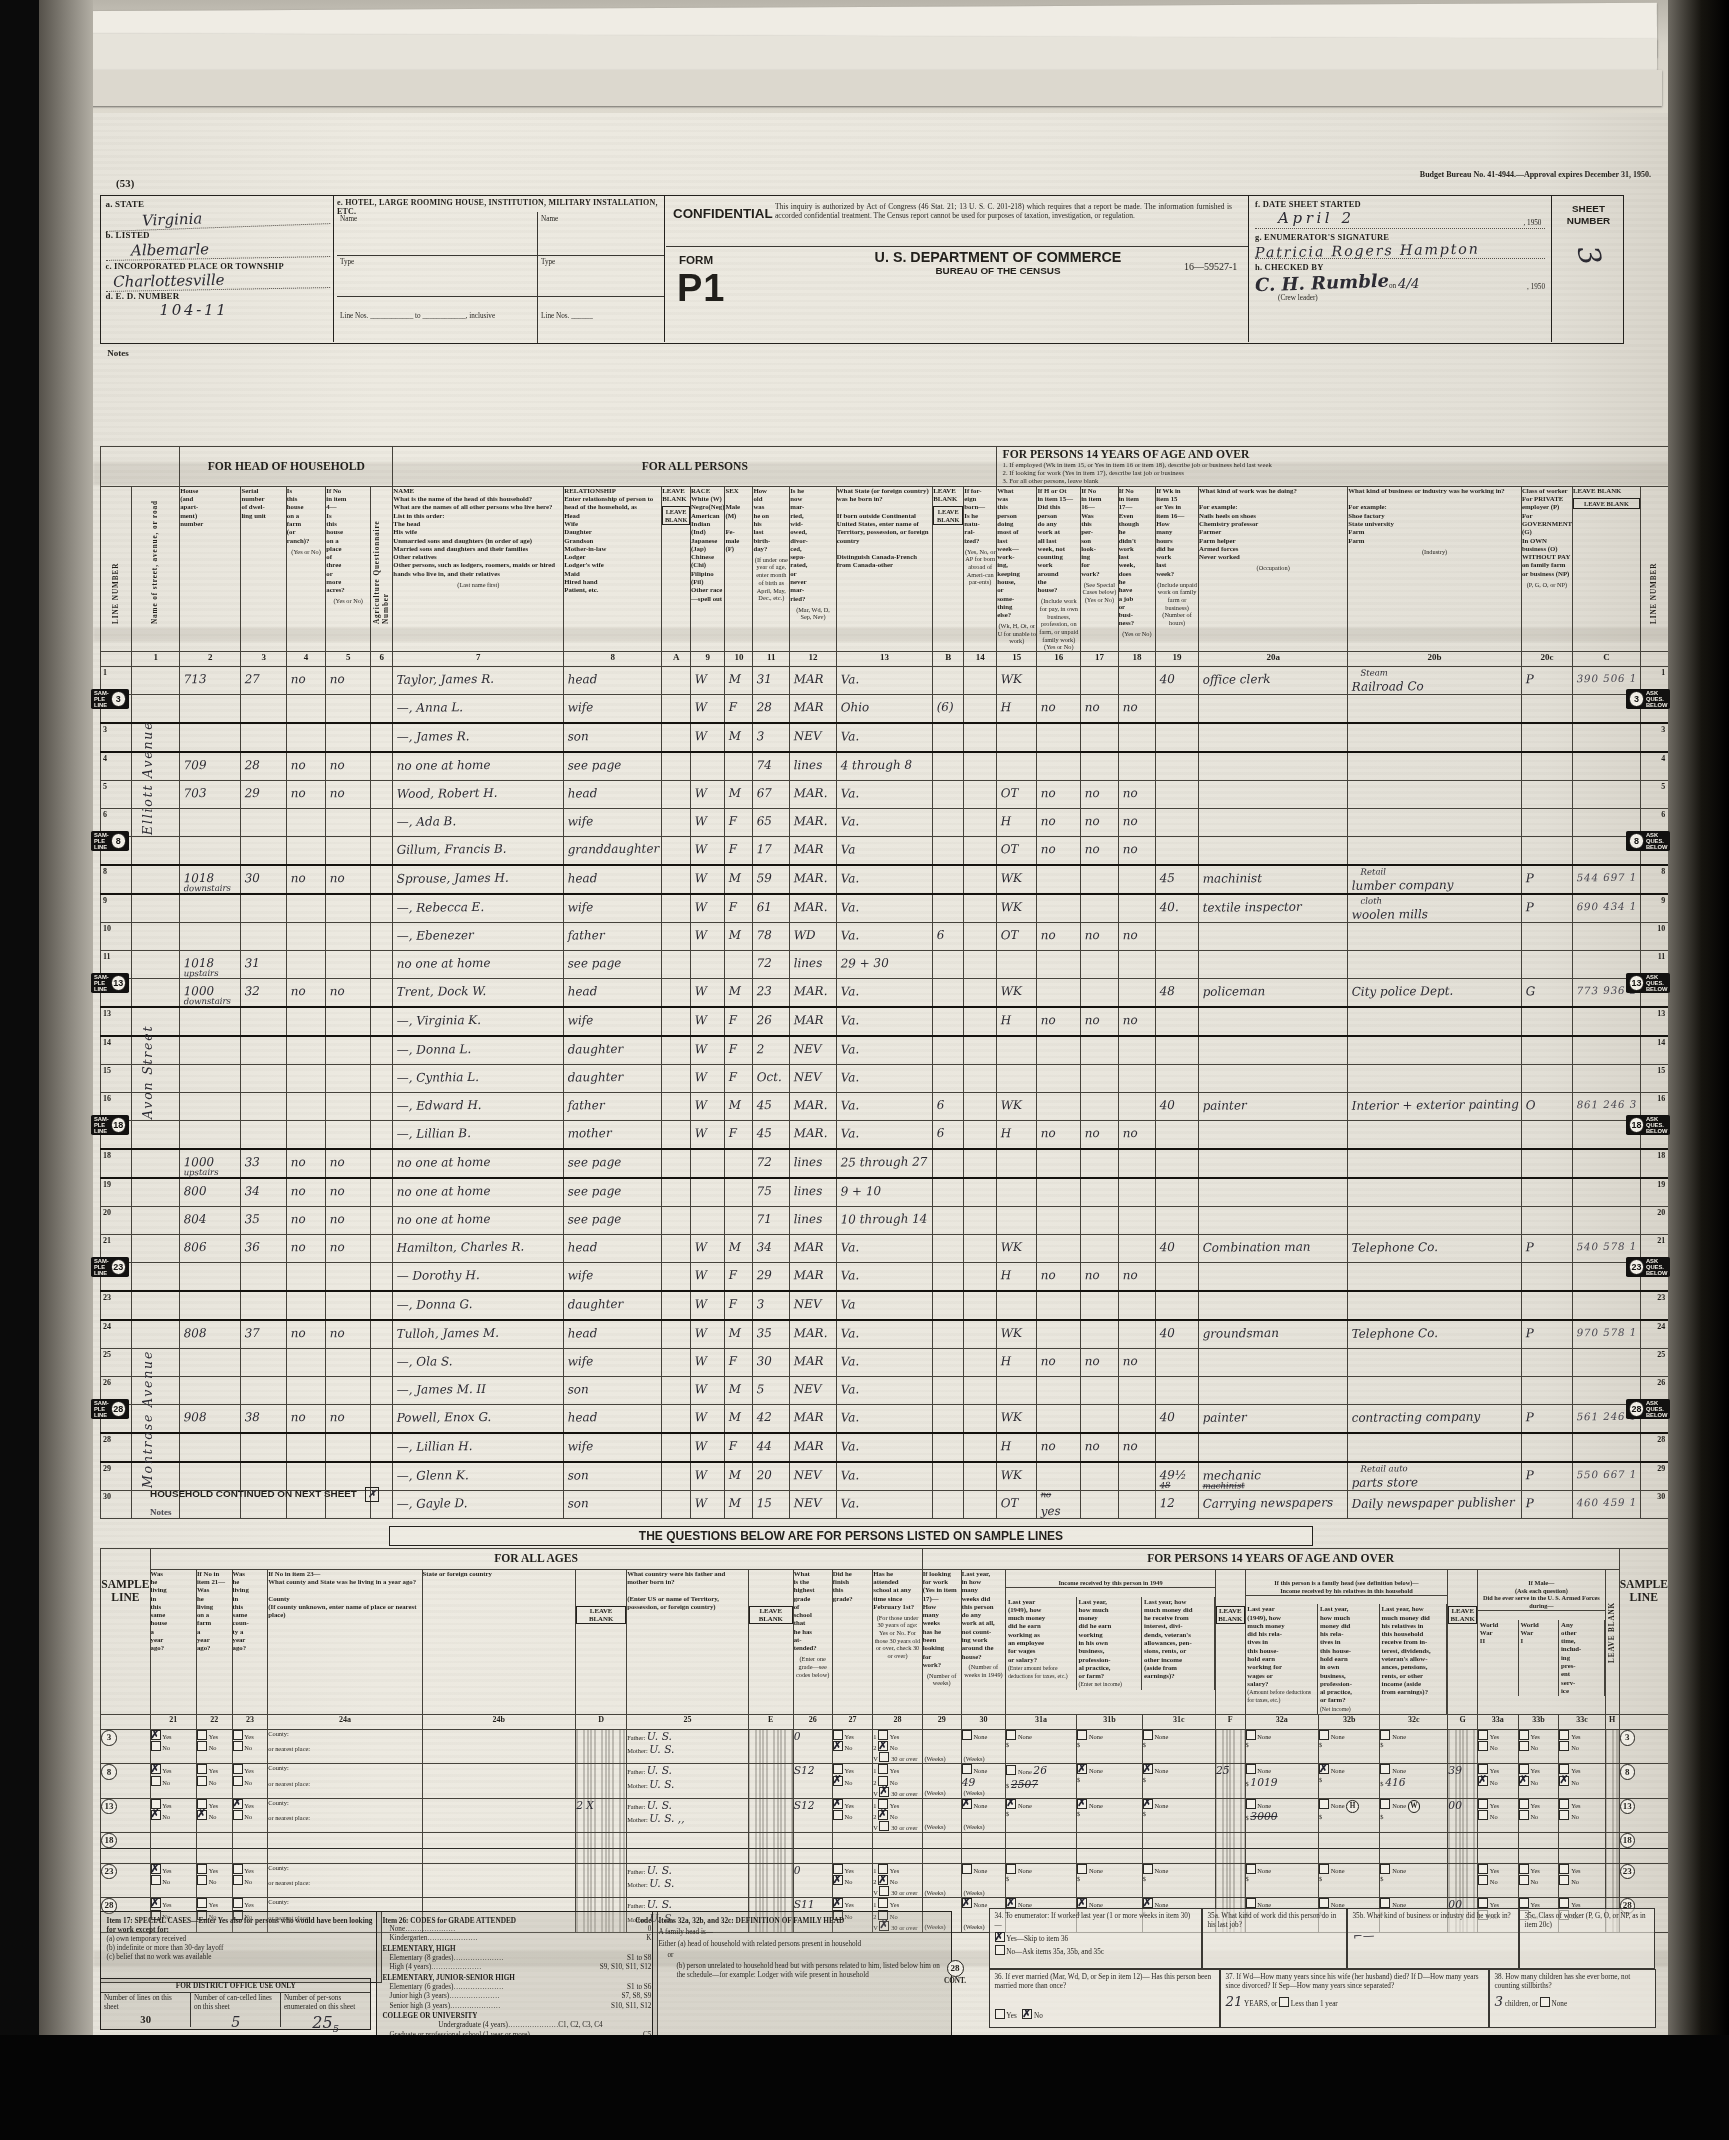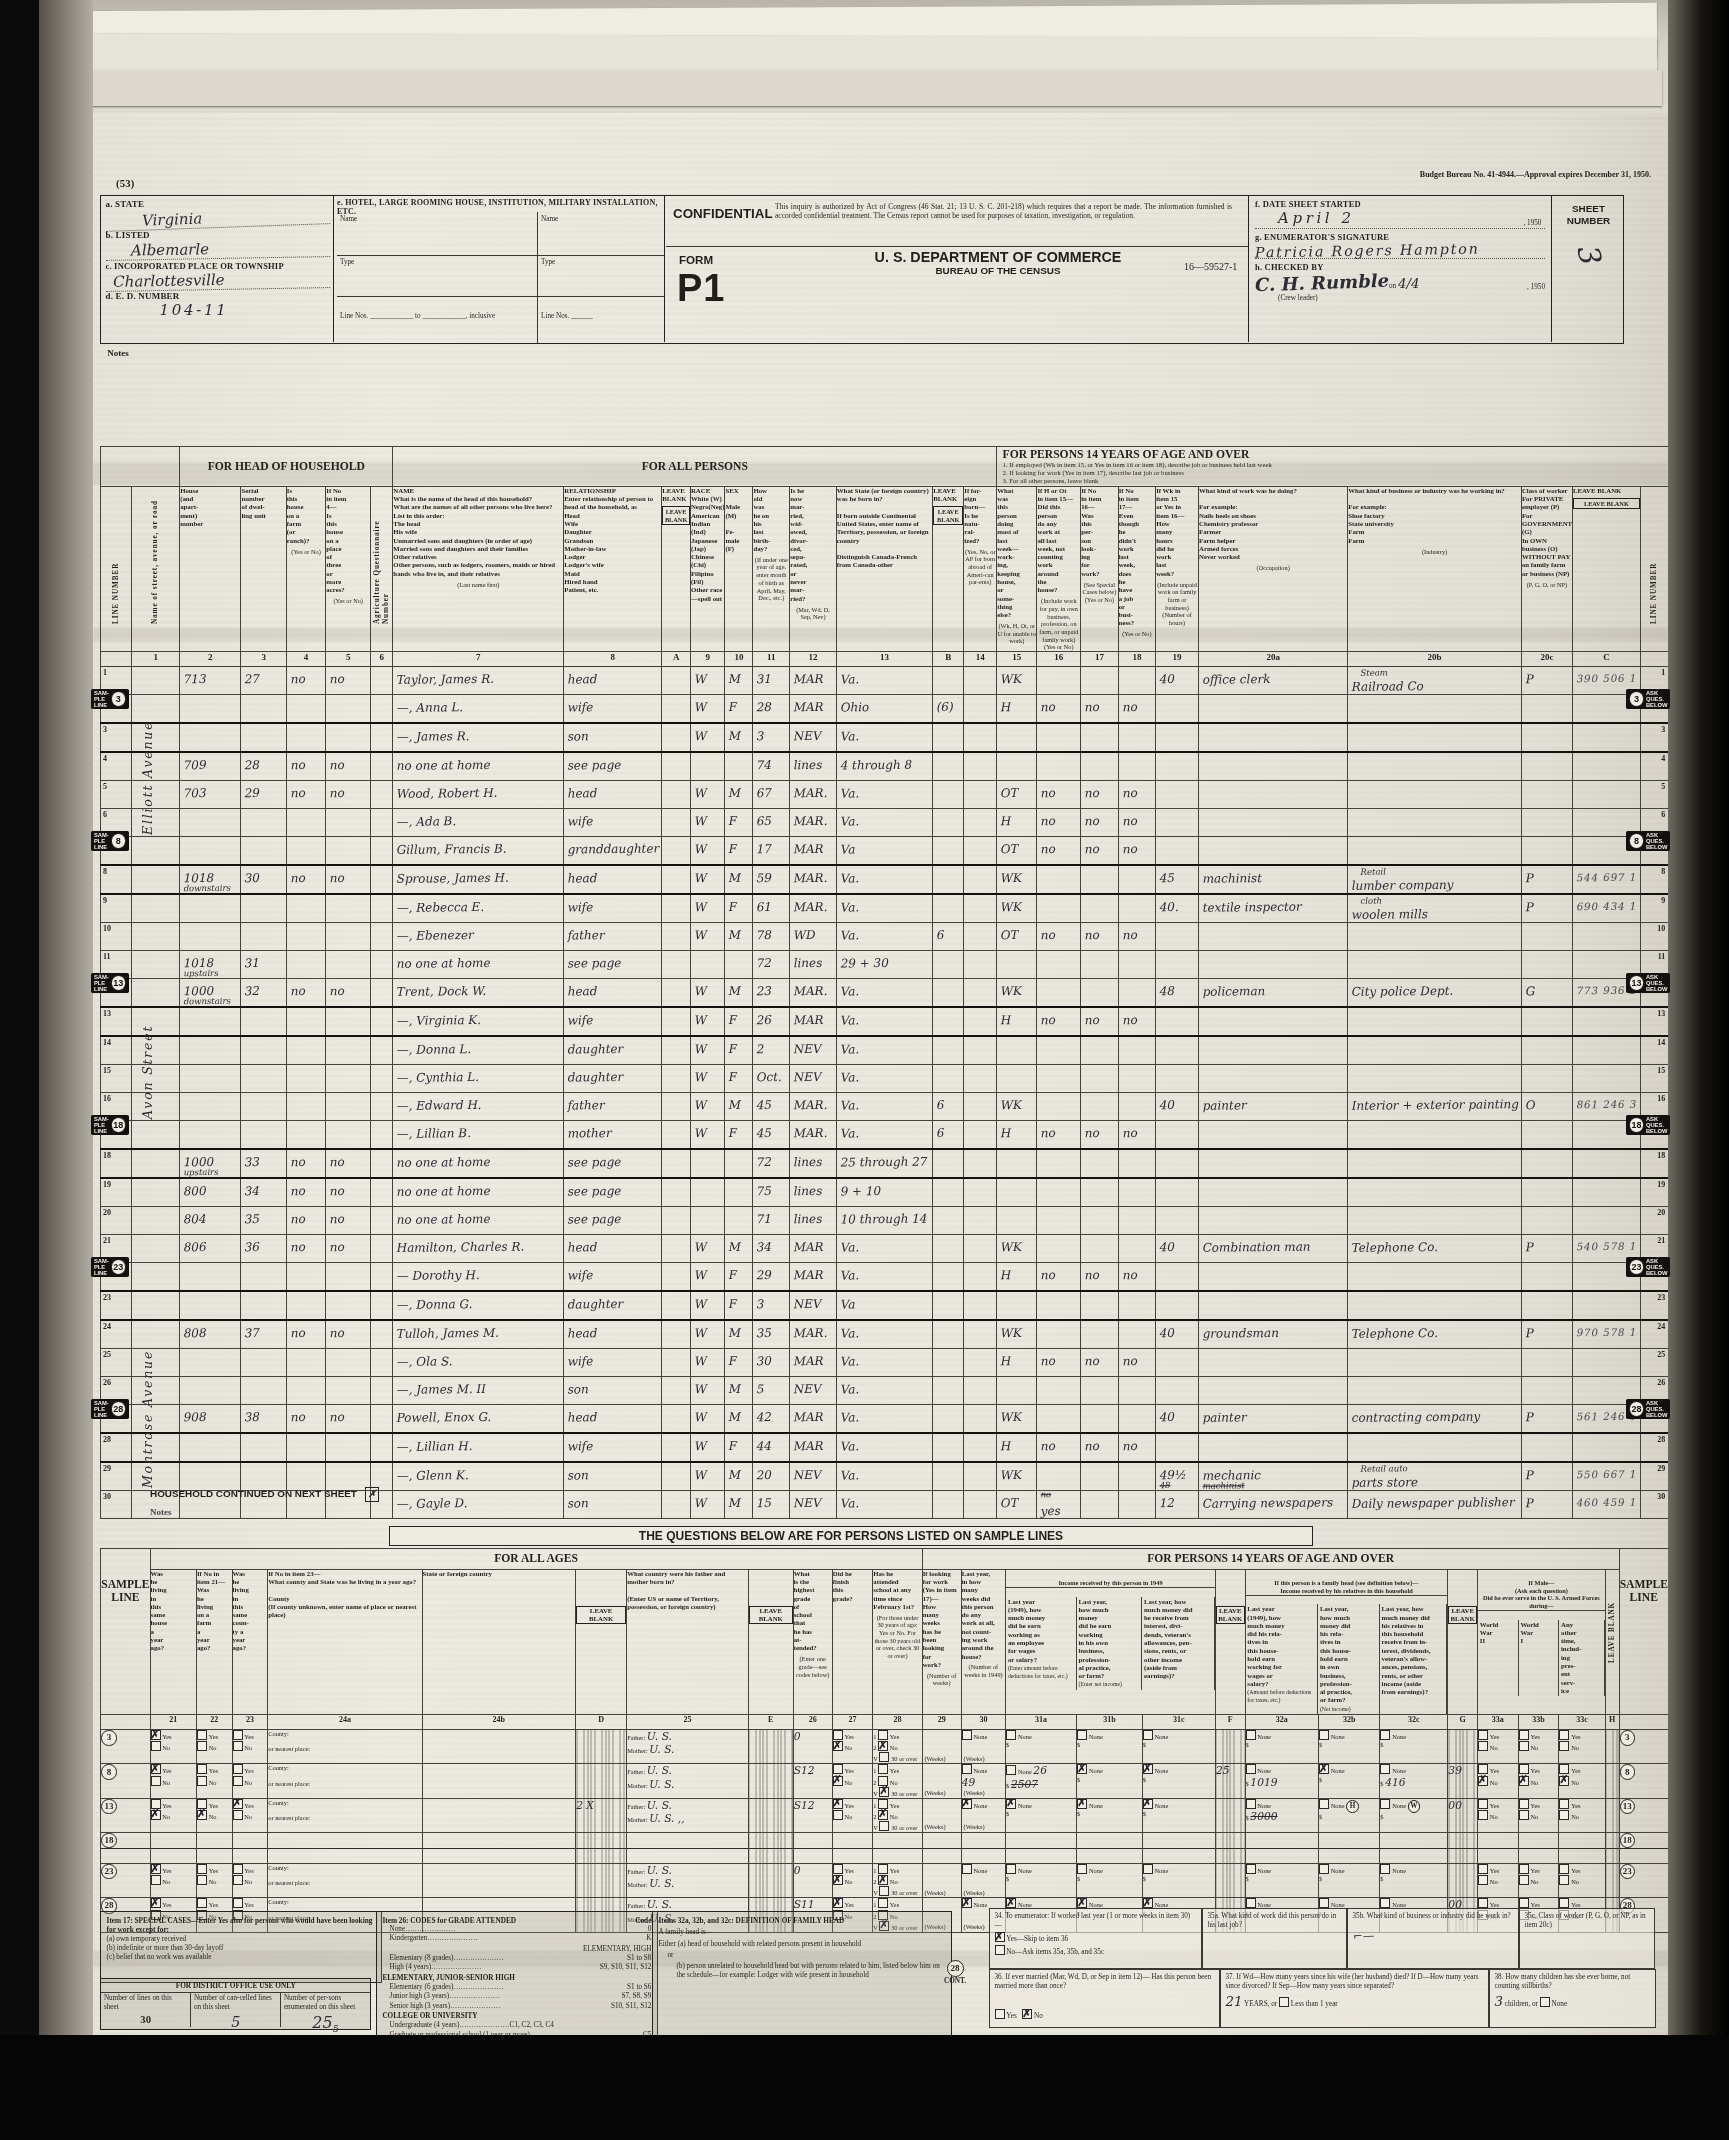--- a/index.html
+++ b/index.html
@@ -2828,21 +2828,21 @@
         </div>
       <div id="codes-rows">
           <div style="display:flex;justify-content:space-between;">
       <span style="padding-left:7.2px;overflow:hidden;white-space:nowrap">None…………………</span>
             <span>0</span>
           </div>
           <div style="display:flex;justify-content:space-between;">
       <span style="padding-left:7.2px;overflow:hidden;white-space:nowrap">Kindergarten…………………</span>
             <span>K</span>
           </div>
-          <div style="display:flex;justify-content:flex-end;font-weight:normal;margin-top:0.9px">
+          <div style="display:flex;justify-content:flex-start;font-weight:bold;margin-top:0.9px">
       <span style=";overflow:hidden;white-space:nowrap">ELEMENTARY, HIGH</span>
             <span></span>
           </div>
           <div style="display:flex;justify-content:space-between;">
       <span style="padding-left:7.2px;overflow:hidden;white-space:nowrap">Elementary (8 grades)…………………</span>
             <span>S1 to S8</span>
           </div>
           <div style="display:flex;justify-content:space-between;">
       <span style="padding-left:7.2px;overflow:hidden;white-space:nowrap">High (4 years)…………………</span>
             <span>S9, S10, S11, S12</span>
@@ -2860,21 +2860,21 @@
             <span>S7, S8, S9</span>
           </div>
           <div style="display:flex;justify-content:space-between;">
       <span style="padding-left:7.2px;overflow:hidden;white-space:nowrap">Senior high (3 years)…………………</span>
             <span>S10, S11, S12</span>
           </div>
           <div style="display:flex;justify-content:space-between;font-weight:bold;margin-top:0.9px">
       <span style=";overflow:hidden;white-space:nowrap">COLLEGE OR UNIVERSITY</span>
             <span></span>
           </div>
-          <div style="display:flex;justify-content:flex-start;">
+          <div style="display:flex;justify-content:center;">
       <span style="padding-left:7.2px;overflow:hidden;white-space:nowrap">Undergraduate (4 years)…………………</span>
             <span>C1, C2, C3, C4</span>
           </div>
           <div style="display:flex;justify-content:space-between;">
       <span style="padding-left:7.2px;overflow:hidden;white-space:nowrap">Graduate or professional school (1 year or more)…………………</span>
             <span>C5</span>
           </div>
         </div>
     </div>
 

